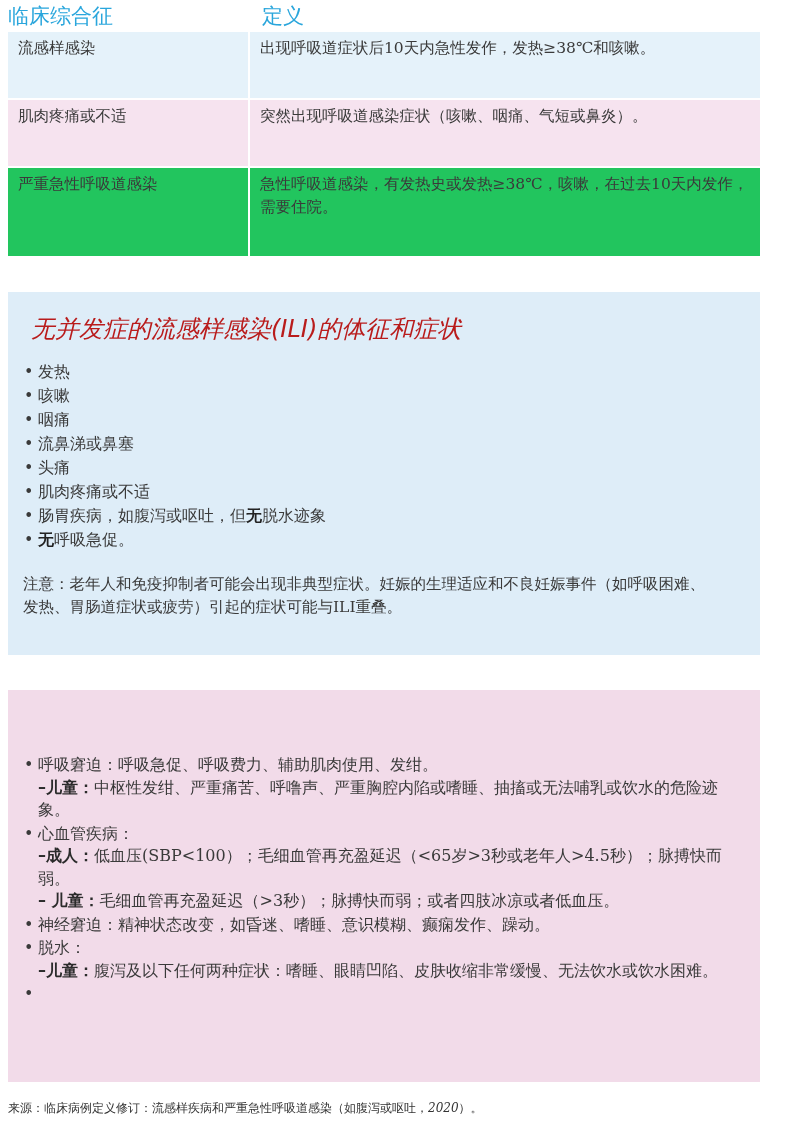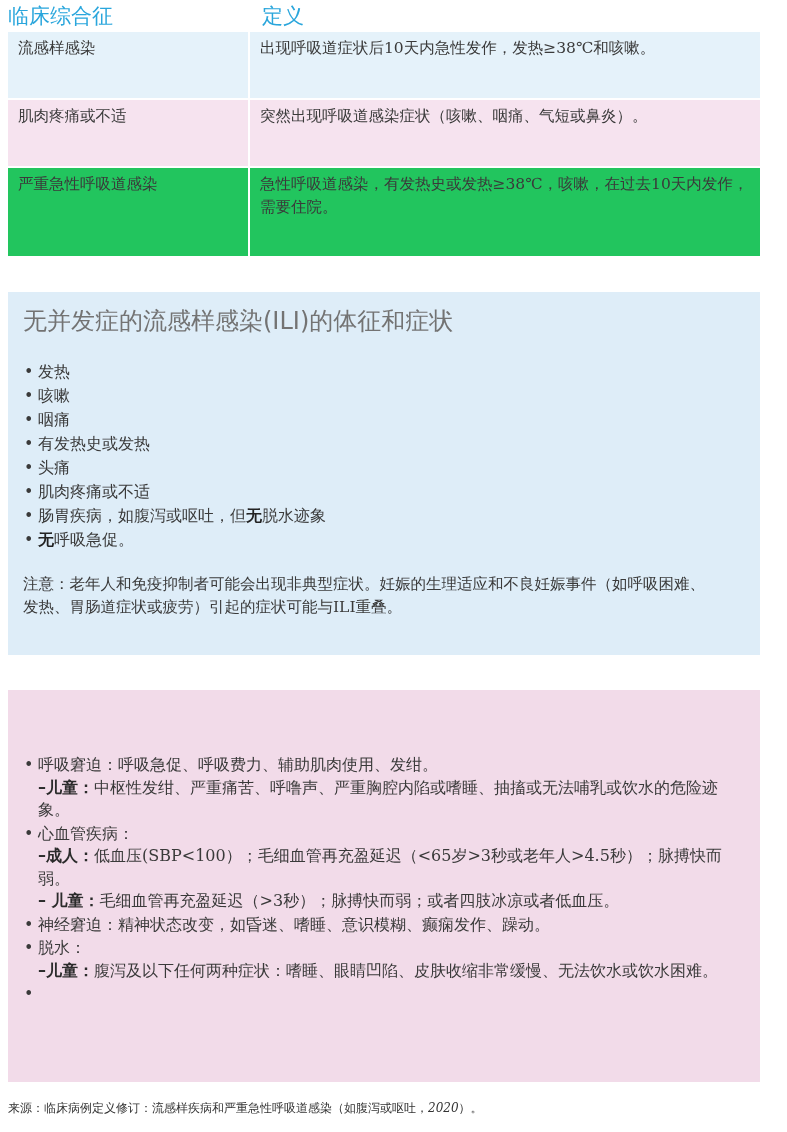--- a/index.html
+++ b/index.html
@@ -22,23 +22,23 @@
   .row .c-syn { width: 242px; border-right: 2px solid #ffffff; }
   .row .c-def { width: 510px; }
   .r1 { height: 66px; background: #e5f2fa; border-bottom: 2px solid #ffffff; }
   .r2 { height: 66px; background: #f6e3ef; border-bottom: 2px solid #ffffff; }
   .r3 { height: 88px; background: #22c55e; }
 
   .box { position: absolute; left: 8px; width: 752px; box-sizing: border-box; }
   .box-blue { top: 292px; height: 363px; background: #deedf8; }
   .box-pink { top: 690px; height: 392px; background: #f2dbe9; }
   .box h2 {
-    margin: 0; position: absolute; left: 15px;
+    margin: 8px; position: absolute; left: 15px;
     font-family: "DejaVu Sans", "Liberation Sans", sans-serif;
-    font-weight: normal; font-size: 24px; color: #737373;
+    font-weight: normal; font-size: 24px; color: #b91c1c; font-style: italic;
   }
   .box-blue h2 { top: 13px; }
   .box-pink h2 { top: 13px; }
 
   ul.list { list-style: none; margin: 0; padding: 0; position: absolute; left: 14px; right: 18px; }
   .box-blue ul.list { top: 68px; }
   .box-blue ul.list li { font-size: 16px; line-height: 24px; position: relative; padding-left: 16px; }
   .box-pink ul.list { top: 64px; }
   .box-pink ul.list li { font-size: 16px; line-height: 22.5px; position: relative; padding-left: 16px; margin-bottom: 1px; }
   ul.list li .bullet { position: absolute; left: 2px; top: 0; }
@@ -72,21 +72,21 @@
     <div class="cell c-def">急性呼吸道感染，有发热史或发热≥38℃，咳嗽，在过去10天内发作，需要住院。</div>
   </div>
 </div>
 
 <div class="box box-blue">
   <h2>无并发症的流感样感染(ILI)的体征和症状</h2>
   <ul class="list">
     <li><span class="bullet">•</span><span>发热</span></li>
     <li><span class="bullet">•</span><span>咳嗽</span></li>
     <li><span class="bullet">•</span><span>咽痛</span></li>
-    <li><span class="bullet">•</span><span>有发热史或发热</span></li>
+    <li><span class="bullet">•</span><span>流鼻涕或鼻塞</span></li>
     <li><span class="bullet">•</span><span>头痛</span></li>
     <li><span class="bullet">•</span><span>肌肉疼痛或不适</span></li>
     <li><span class="bullet">•</span><span>肠胃疾病，如腹泻或呕吐，但</span><b class="em">无</b><span>脱水迹象</span></li>
     <li><span class="bullet">•</span><b class="em">无</b><span>呼吸急促。</span></li>
   </ul>
   <div class="note">注意：老年人和免疫抑制者可能会出现非典型症状。妊娠的生理适应和不良妊娠事件（如呼吸困难、发热、胃肠道症状或疲劳）引起的症状可能与ILI重叠。</div>
 </div>
 
 <div class="box box-pink">
   <ul class="list">

